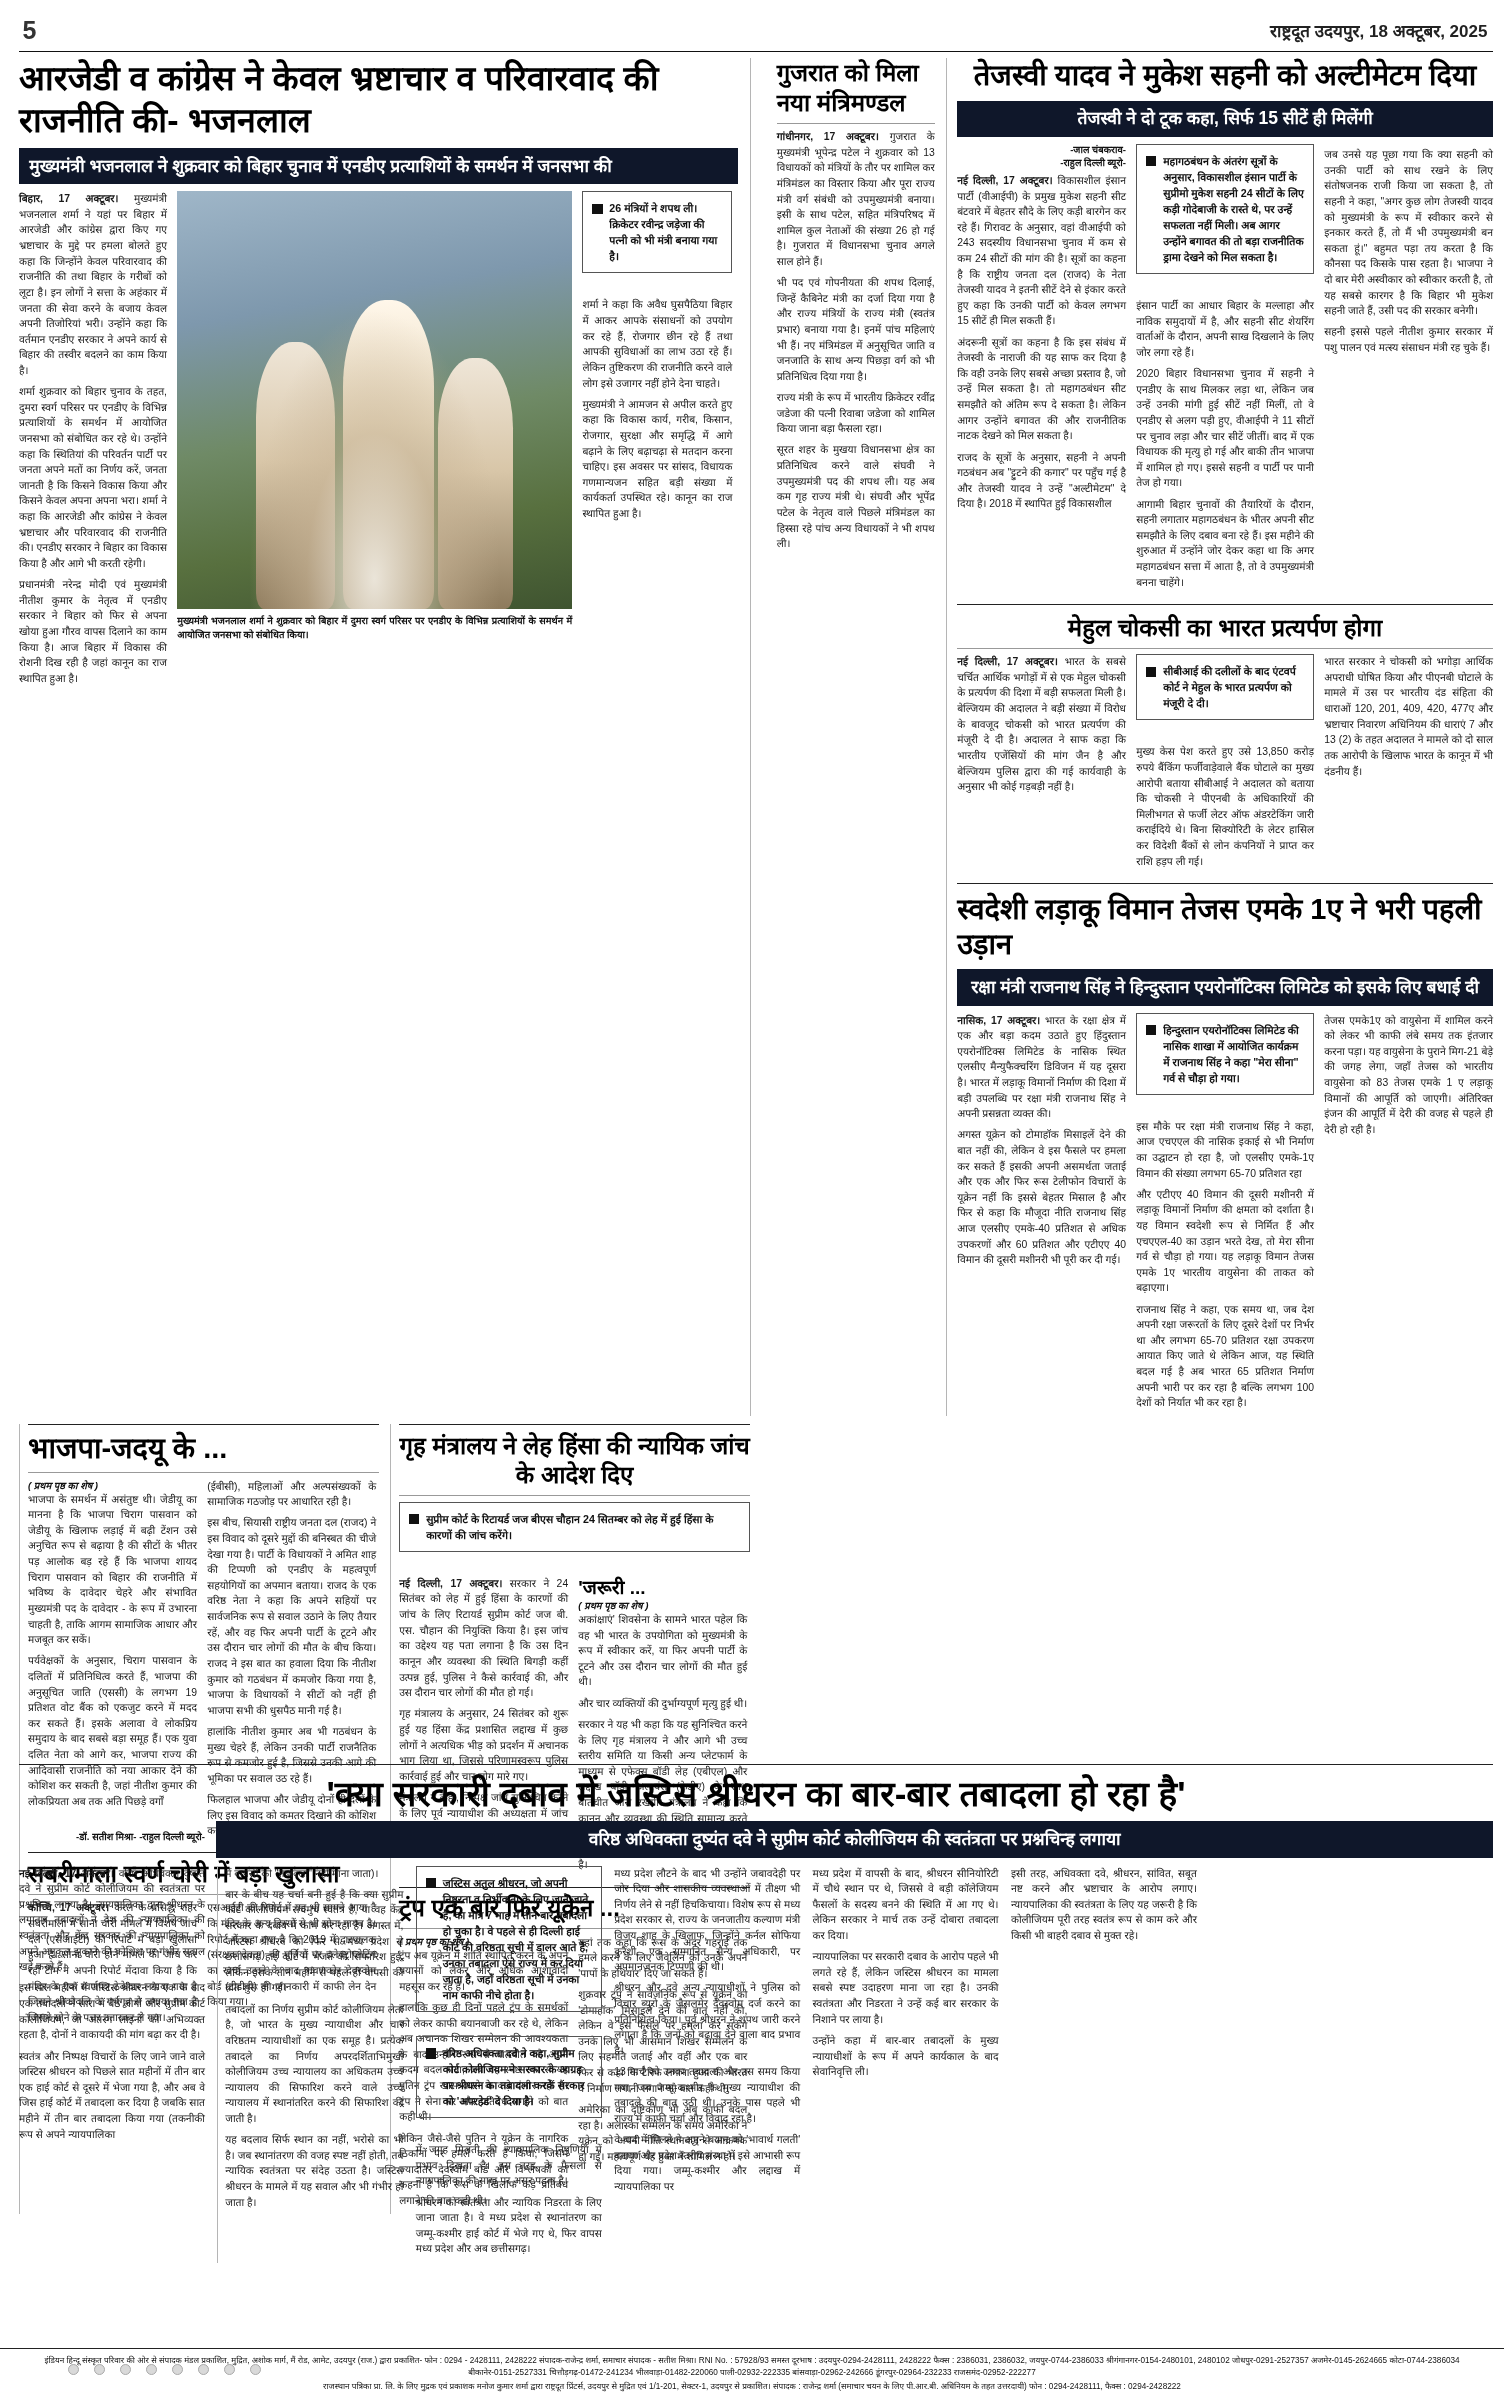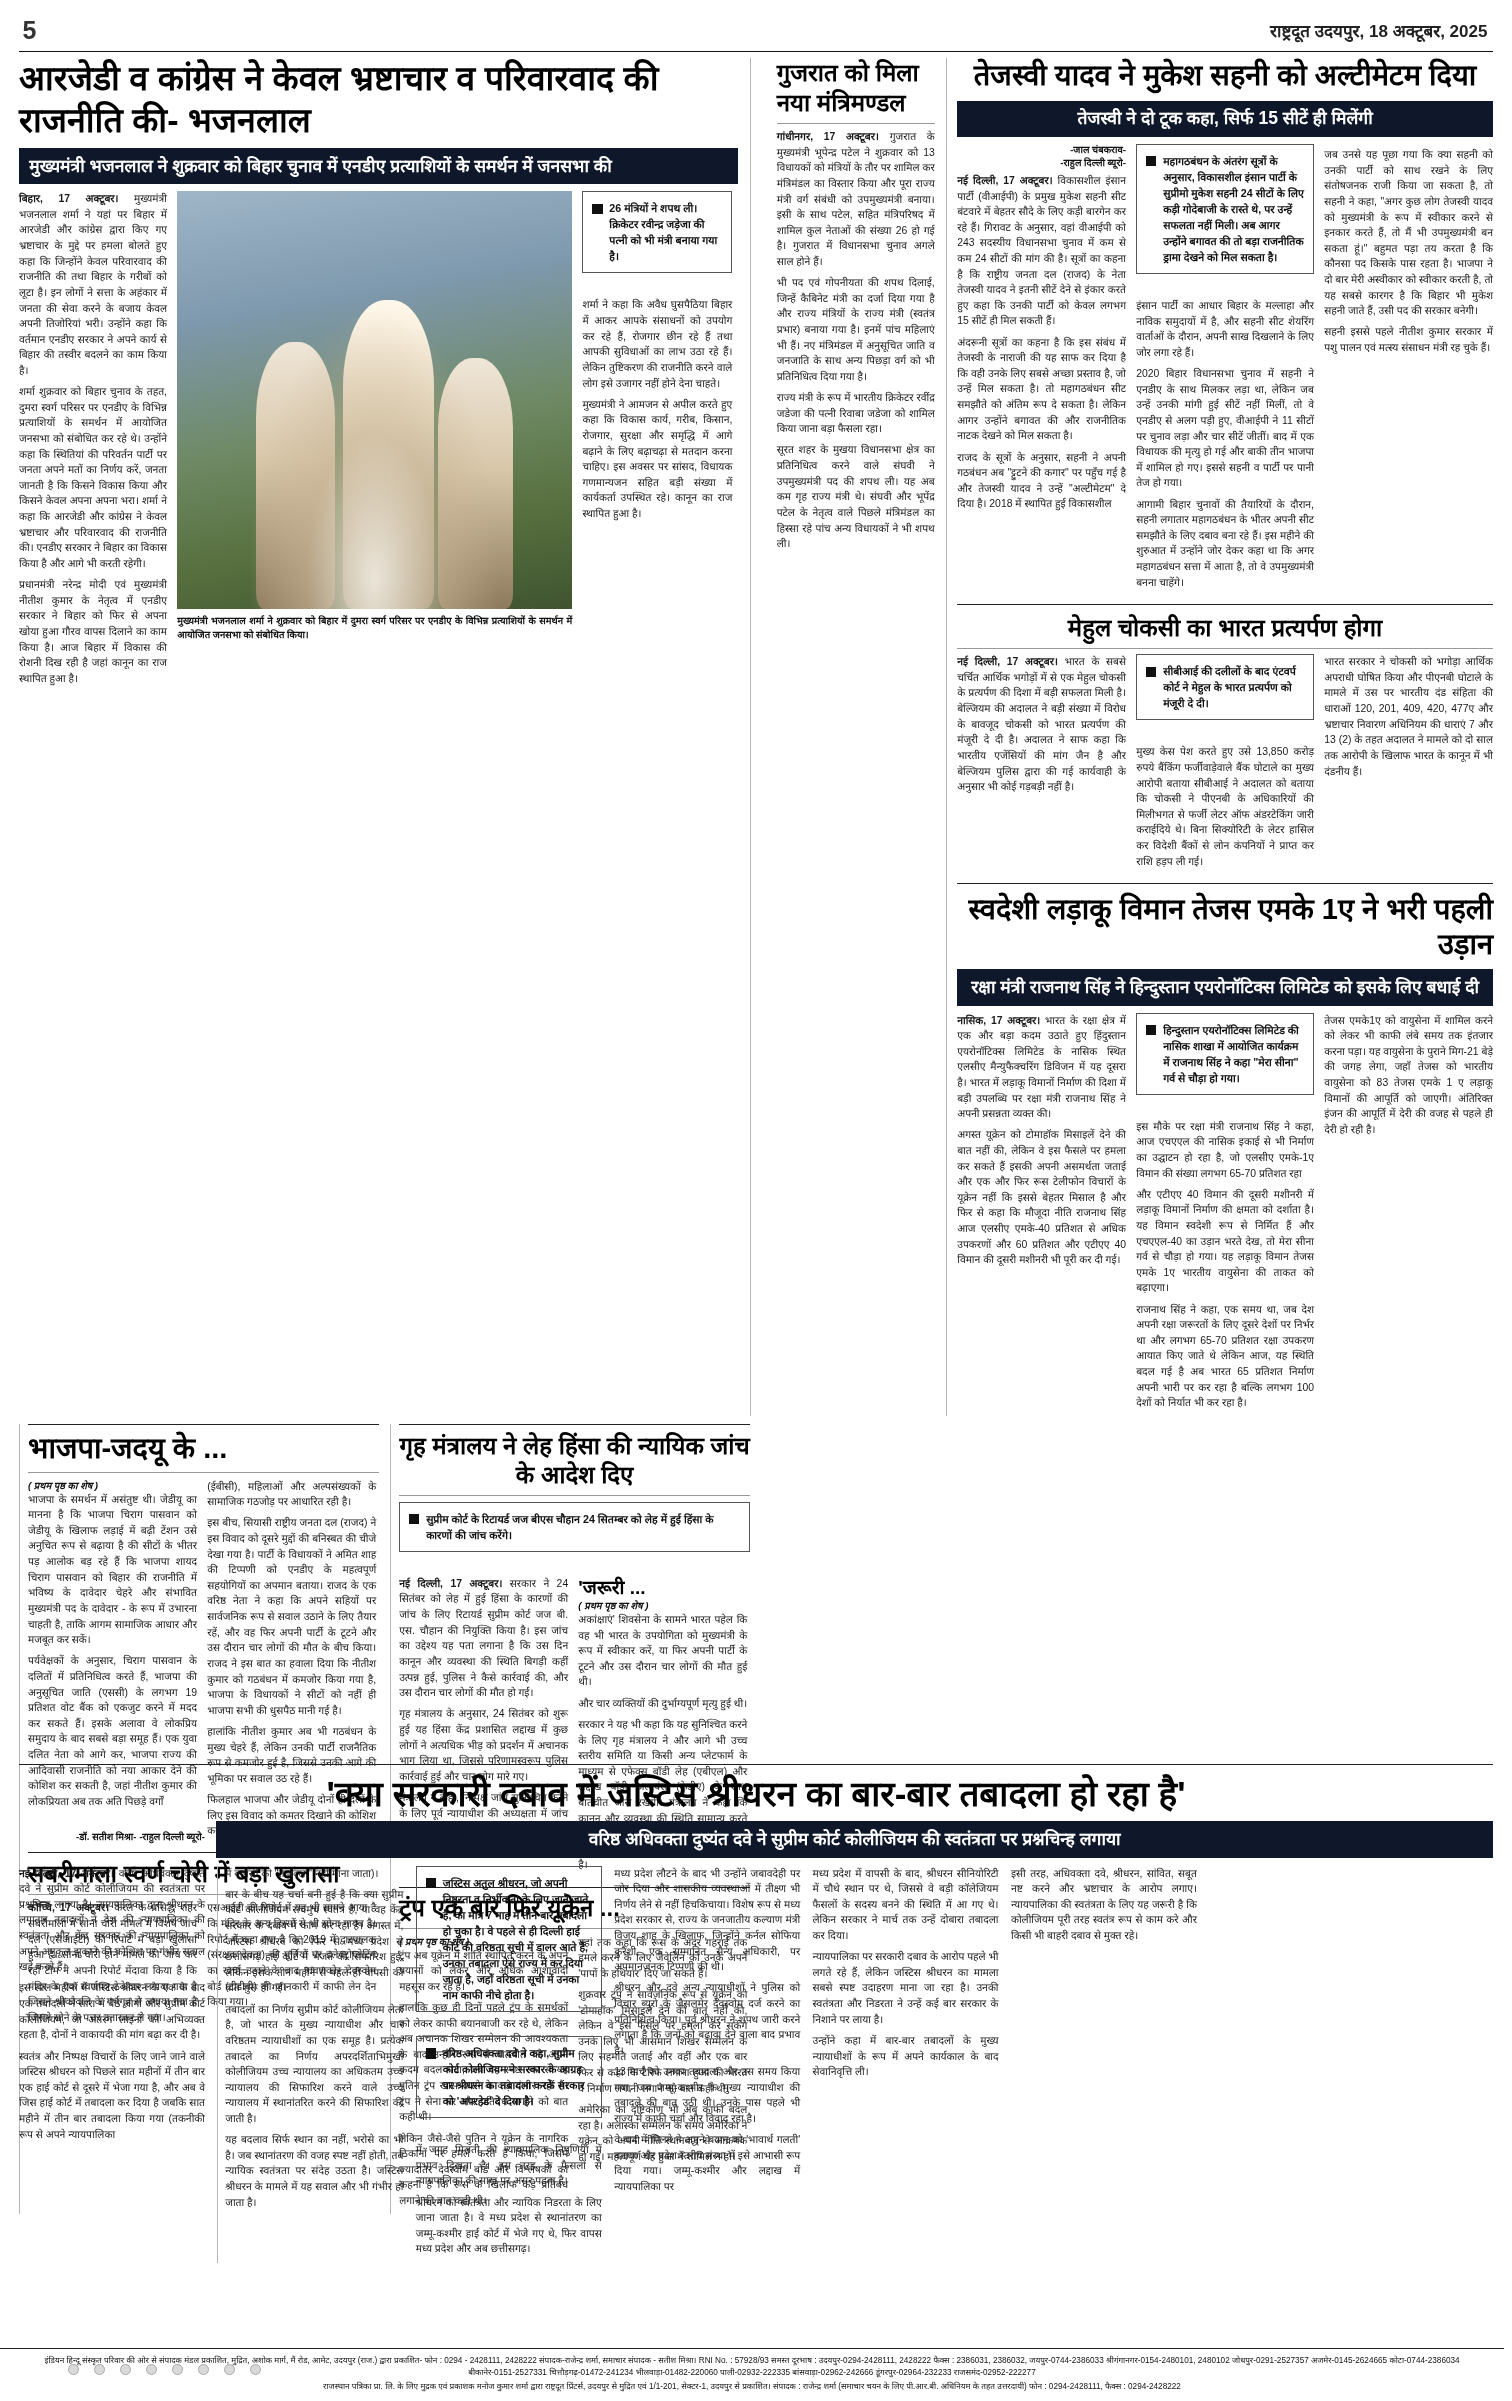--- a/index.html
+++ b/index.html
@@ -270,21 +270,21 @@
           <div style="width:169px;">
             <div class="body-text">
               <p>भारत सरकार ने चोकसी को भगोड़ा आर्थिक अपराधी घोषित किया और पीएनबी घोटाले के मामले में उस पर भारतीय दंड संहिता की धाराओं 120, 201, 409, 420, 477ए और भ्रष्टाचार निवारण अधिनियम की धाराएं 7 और 13 (2) के तहत अदालत ने मामले को दो साल तक आरोपी के खिलाफ भारत के कानून में भी दंडनीय हैं।</p>
             </div>
           </div>
         </div>
       </div>
 
       <div class="rule-h"></div>
       <div>
-        <div class="hl hl-lg" style="text-align:right;">स्वदेशी लड़ाकू विमान तेजस एमके 1ए ने भरी पहली उड़ान</div>
+        <div class="hl hl-lg" style="text-align:left;">स्वदेशी लड़ाकू विमान तेजस एमके 1ए ने भरी पहली उड़ान</div>
         <div class="subbar center">रक्षा मंत्री राजनाथ सिंह ने हिन्दुस्तान एयरोनॉटिक्स लिमिटेड को इसके लिए बधाई दी</div>
         <div style="display:flex; gap:10.2px;">
           <div style="width:169px;">
             <div class="body-text">
               <p><span class="dateline">नासिक, 17 अक्टूबर।</span>
                  <span>भारत के रक्षा क्षेत्र में एक और बड़ा कदम उठाते हुए हिंदुस्तान एयरोनॉटिक्स लिमिटेड के नासिक स्थित एलसीए मैन्युफैक्चरिंग डिविजन में यह दूसरा है। भारत में लड़ाकू विमानों निर्माण की दिशा में बड़ी उपलब्धि पर रक्षा मंत्री राजनाथ सिंह ने अपनी प्रसन्नता व्यक्त की।</span></p>
               <p>अगस्त यूक्रेन को टोमाहॉक मिसाइलें देने की बात नहीं की, लेकिन वे इस फैसले पर हमला कर सकते हैं इसकी अपनी असमर्थता जताई और एक और फिर रूस टेलीफोन विचारों के यूक्रेन नहीं कि इससे बेहतर मिसाल है और फिर से कहा कि मौजूदा नीति राजनाथ सिंह आज एलसीए एमके-40 प्रतिशत से अधिक उपकरणों और 60 प्रतिशत और एटीएए 40 विमान की दूसरी मशीनरी भी पूरी कर दी गई।</p>
             </div>
           </div>
           <div style="width:178px;">

